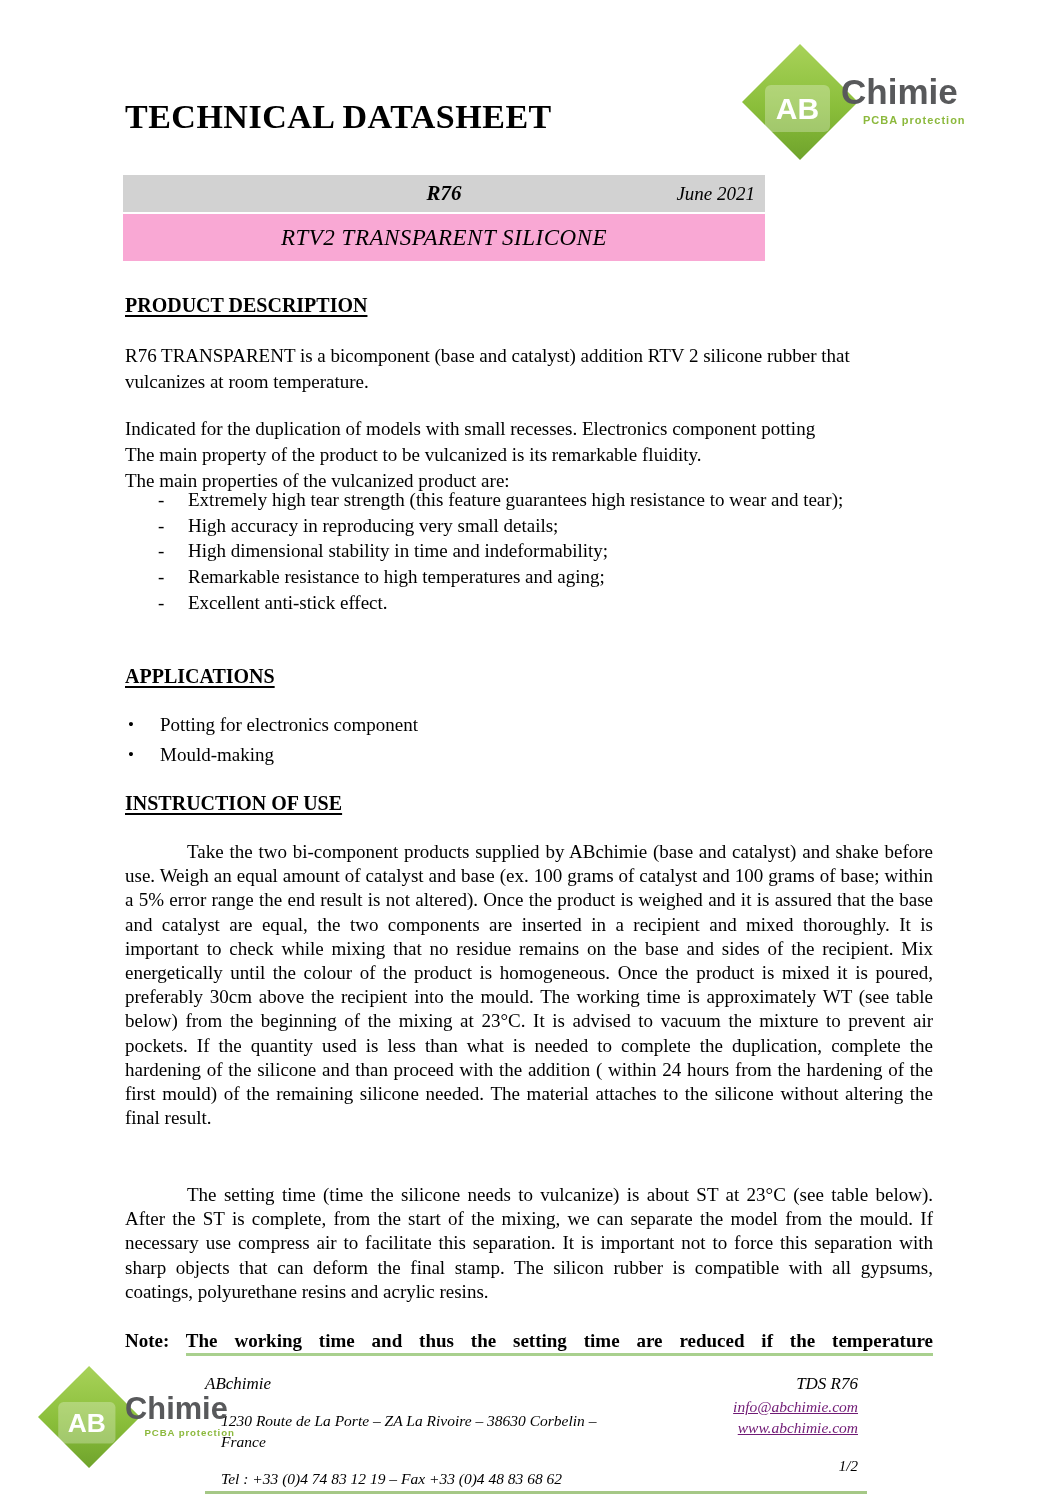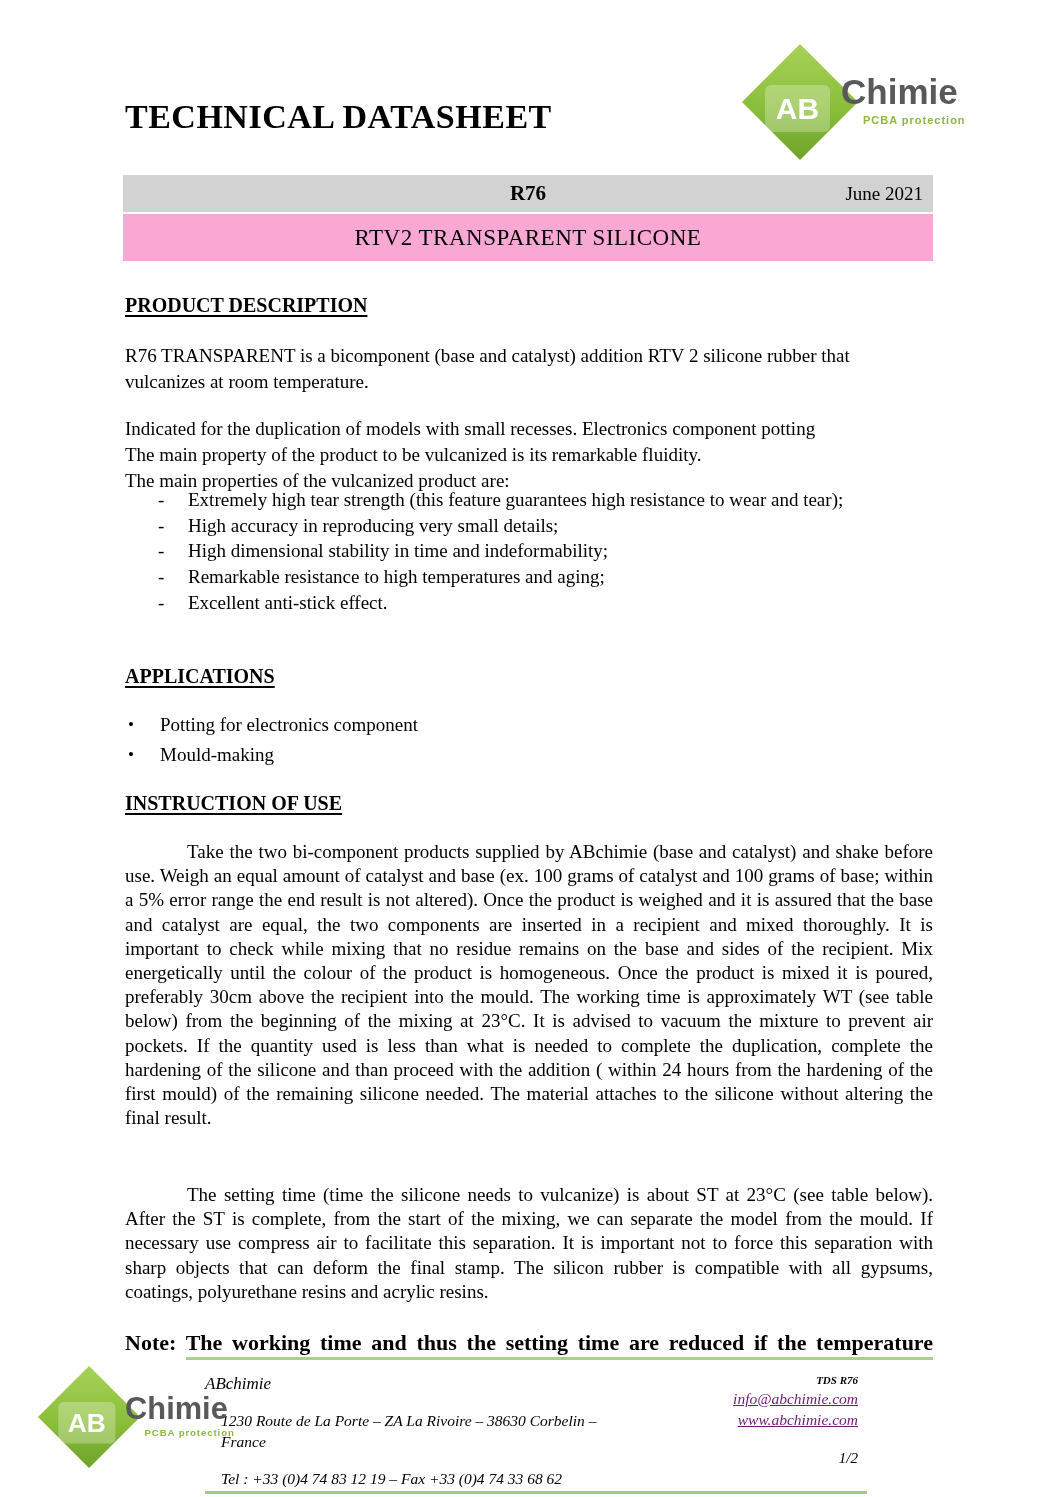--- a/index.html
+++ b/index.html
@@ -38,21 +38,21 @@
     position:absolute;left:99px;top:28px;
     font-family:"Liberation Sans",sans-serif;
     font-weight:600;font-size:35px;color:#58595b;
   }
   .logo-tagline{
     position:absolute;left:121px;top:70px;
     font-family:"Liberation Sans",sans-serif;
     font-weight:600;font-size:11px;color:#8cb93d;letter-spacing:1px;
   }
   
-  .banner{position:absolute;left:123px;top:175px;width:810px;}
+  .banner{position:absolute;left:123px;top:175px;width:642px;font-style:italic;}
   .banner-row1{
     position:relative;height:37px;background:#d2d2d2;
     display:flex;align-items:center;justify-content:center;
   }
   .banner-code{font-weight:bold;font-size:21px;}
   .banner-date{
     position:absolute;right:10px;top:0;height:37px;
     display:flex;align-items:center;font-size:19px;
   }
   .banner-row2{
@@ -89,21 +89,21 @@
   .disc-list li::before{content:"\2022";position:absolute;left:3px;font-size:17px;}
   .pos-instr-heading{top:792px;}
   .just-par{
     font-size:19px;line-height:24.2px;margin:0;
     text-align:justify;text-indent:62px;
   }
   .pos-par1{top:840px;}
   .pos-par2{top:1183px;}
   .note-par{
     position:absolute;left:125px;top:1330px;width:808px;
-    font-size:22px;font-weight:bold;margin:0;
+    font-size:19px;font-weight:bold;margin:0;
     text-align:justify;text-align-last:justify;
   }
   .note-underline{
     border-bottom:3px solid #a9d08e;
     padding-bottom:2px;
   }
   
   .footer-info{
     position:absolute;left:205px;top:1374px;width:450px;
     font-style:italic;
@@ -117,21 +117,21 @@
   .yt-box{
     background:#000;color:#fff;
     font-family:"Liberation Sans",sans-serif;font-weight:bold;font-size:7px;
     padding:2px 3px;border-radius:3px;margin-top:1px;
   }
   .li-icon{font-family:"Liberation Sans",sans-serif;font-weight:bold;font-size:22px;line-height:20px;letter-spacing:-1px;}
   .footer-right{
     position:absolute;right:200px;top:1374px;width:240px;
     text-align:right;font-style:italic;
   }
-  .footer-doc{font-size:11px;font-weight:bold;margin:0 0 2px 0;}
+  .footer-doc{font-size:17px;font-weight:normal;margin:0 0 2px 0;}
   .footer-link{
     display:block;font-size:15.5px;line-height:21px;
     color:#701a75;text-decoration:underline;
   }
   .footer-page{font-size:15px;margin-top:20px;}
   .bottom-rule{
     position:absolute;left:205px;top:1491px;width:662px;height:3px;
     background:#a5c886;
   }
 </style>
@@ -193,21 +193,21 @@
   <div class="logo logo-footer">
     <div class="diamond"></div>
     <div class="ab-box">AB</div>
     <div class="logo-name">Chimie</div>
     <div class="logo-tagline">PCBA protection</div>
   </div>
 
   <div class="footer-info">
     <p class="footer-company">ABchimie</p>
     <p class="footer-line">1230 Route de La Porte – ZA La Rivoire – 38630 Corbelin  – France</p>
-    <p class="footer-line">Tel : +33 (0)4 74 83 12 19 – Fax +33 (0)4 74 33 68 62</p>
+    <p class="footer-line">Tel : +33 (0)4 74 83 12 19 – Fax +33 (0)4 48 83 68 62</p>
     <div class="social">
       <span class="fb-icon">f</span>
       <span class="yt-icon">
         <span class="yt-top">You</span>
         <span class="yt-box">Tube</span>
       </span>
       <span class="li-icon">in</span>
     </div>
   </div>
 

